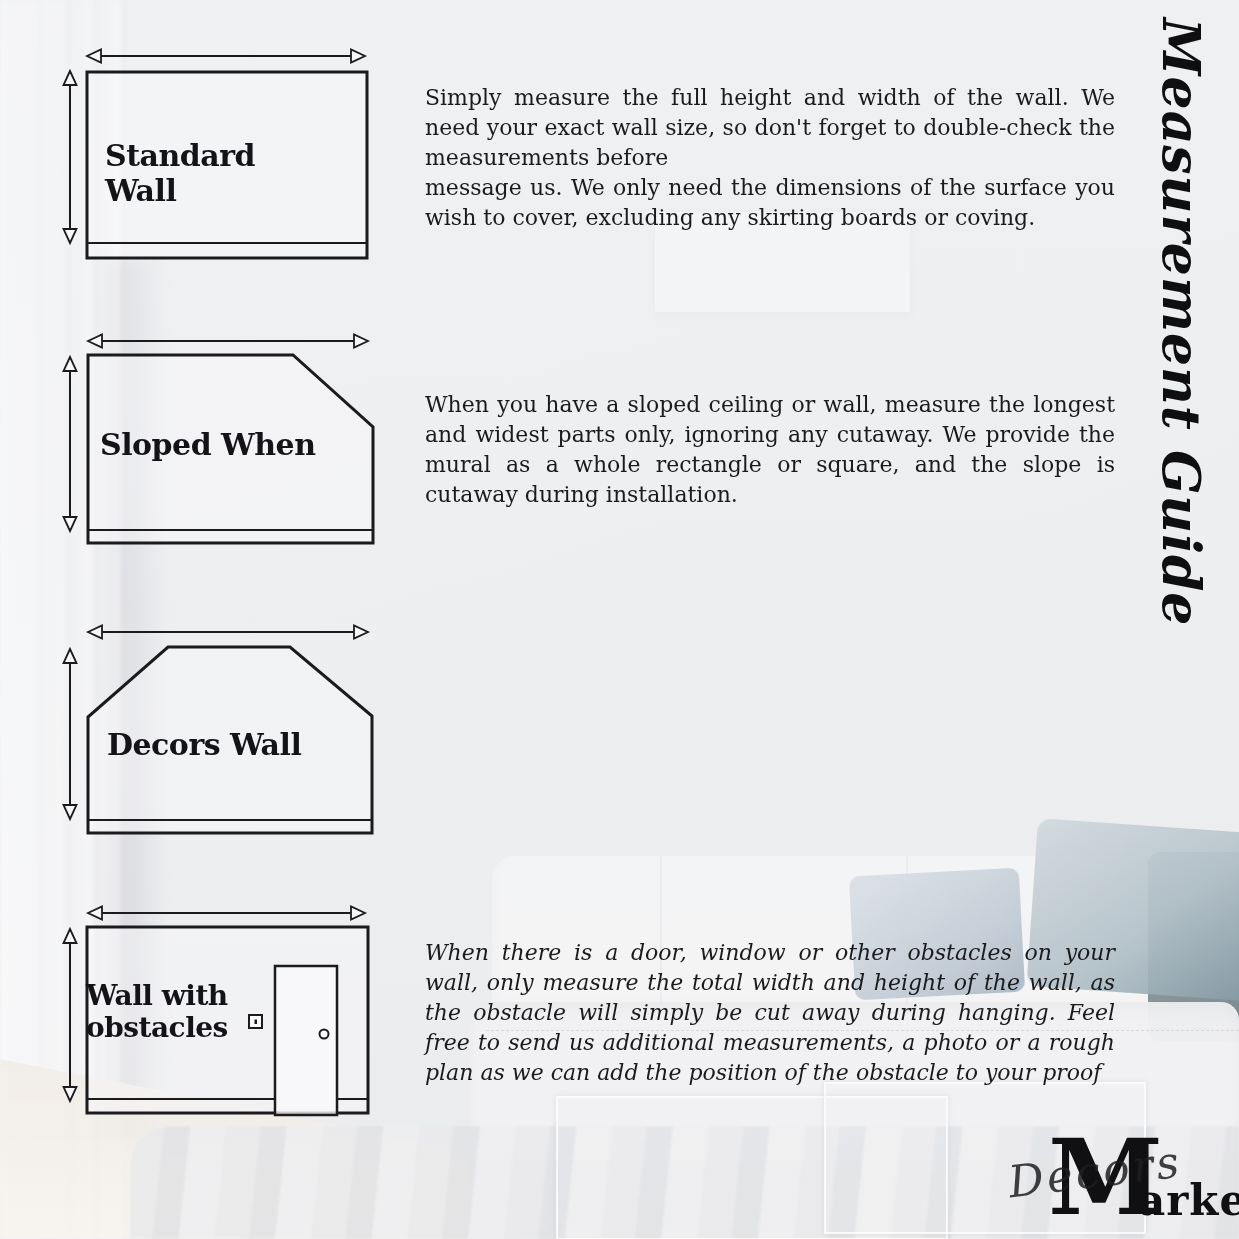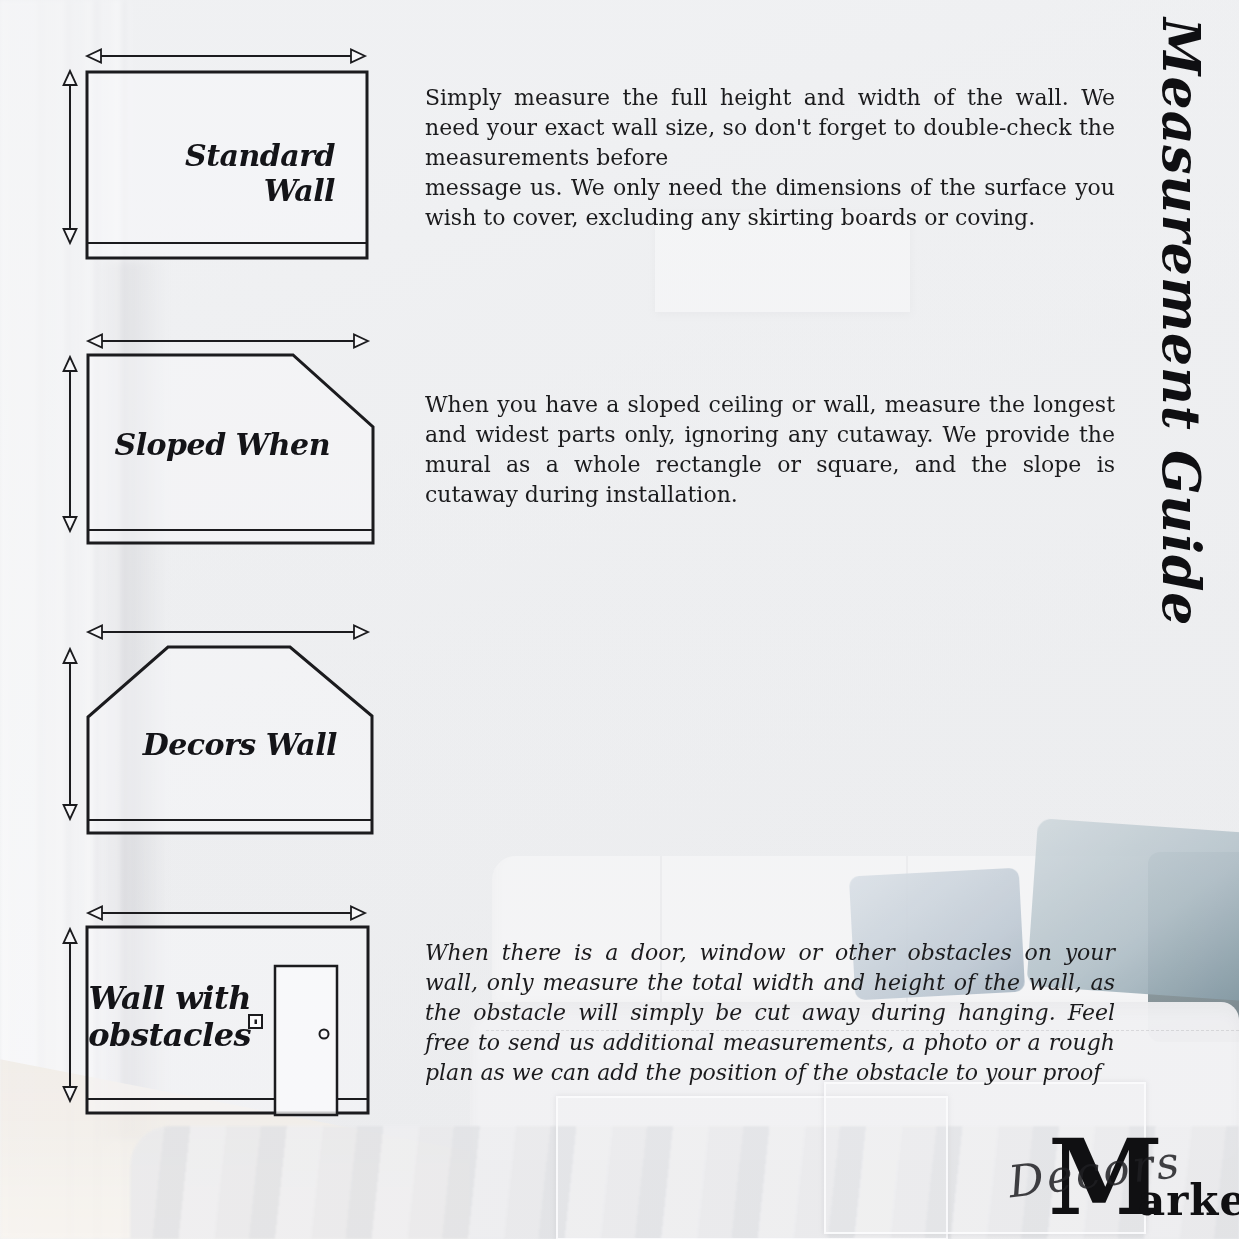--- a/index.html
+++ b/index.html
@@ -82,25 +82,25 @@
     background:linear-gradient(180deg, rgba(240,241,243,0.55) 0%, rgba(240,241,243,0.35) 55%, rgba(243,243,246,0.12) 100%);
   }
   
   .diagram{position:absolute;}
   .diagram svg{display:block;}
   .stroke{stroke:#1b1b1e;fill:none;}
   .wallfill{fill:rgba(250,250,252,0.40);stroke:#1b1b1e;}
   .ah{fill:#f7f7f9;stroke:#1b1b1e;stroke-width:1.8;}
   .dlabel{
     position:absolute;
-    font-family:"DejaVu Serif", serif;font-style:italic;font-weight:700;
-    color:#141418;text-align:right;letter-spacing:-0.5px;
+    font-family:"DejaVu Serif", serif;font-weight:700;
+    color:#141418;text-align:left;letter-spacing:-0.5px;
     font-size:30px;line-height:1.15;
   }
-  .dlabel.small{font-size:32px;}
+  .dlabel.small{font-size:28px;}
   
   .para{
     position:absolute;left:425px;width:690px;
     font-family:"DejaVu Serif", serif;
     font-size:22px;line-height:30px;color:#1b1b1d;
     text-align:justify;white-space:pre-line;
   }
   
   .vtitle{
     position:absolute;left:1212px;top:18px;width:540px;

